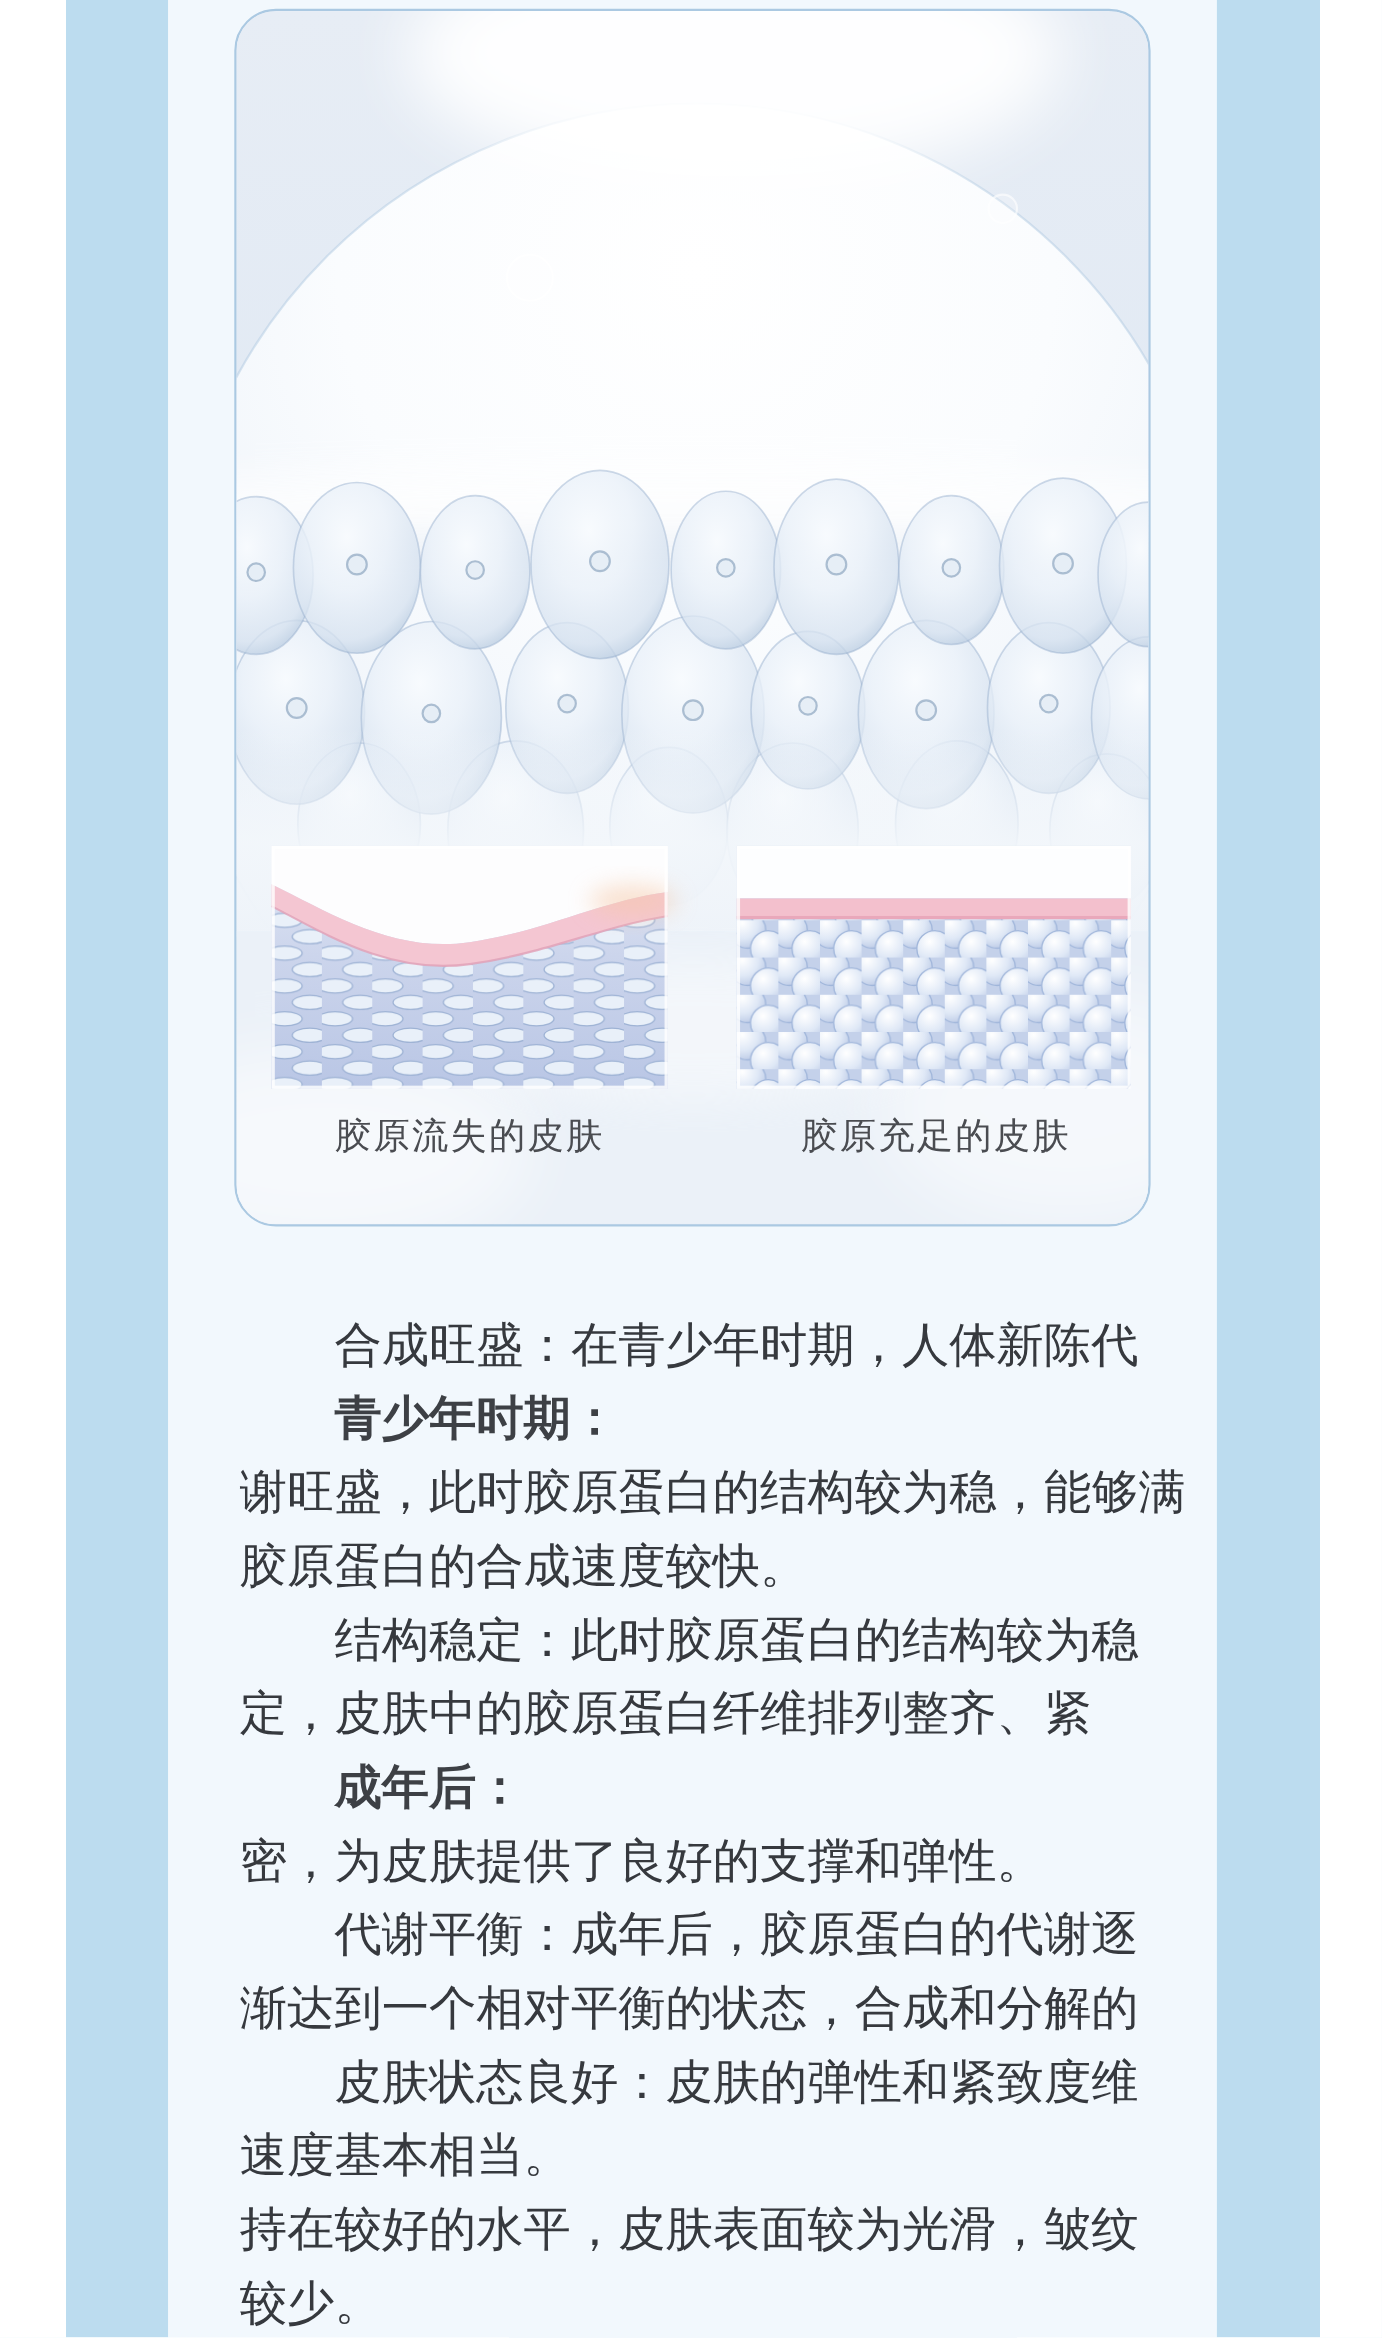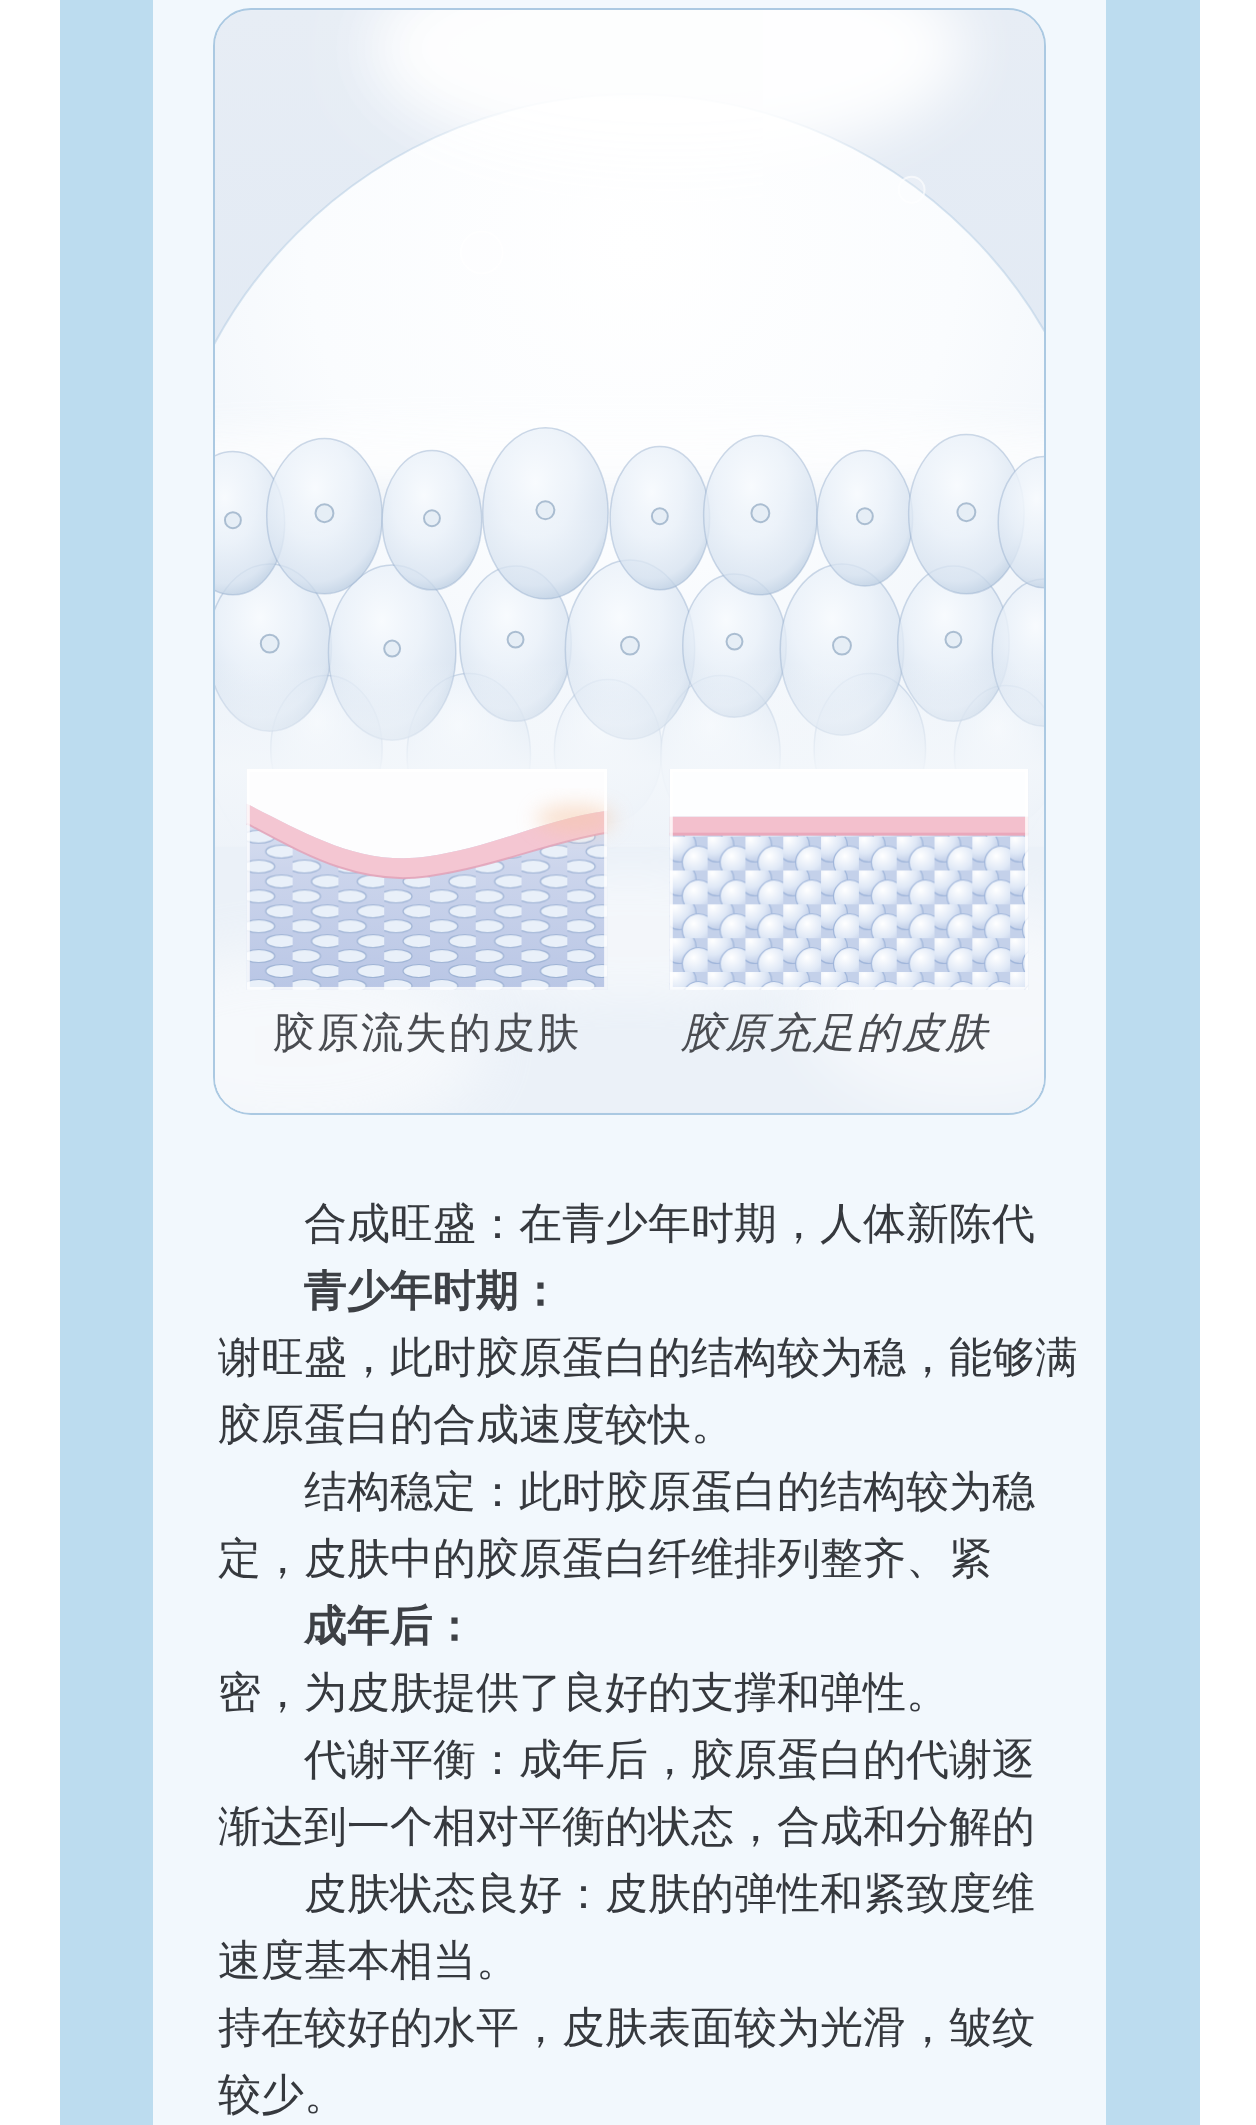--- a/index.html
+++ b/index.html
@@ -10,23 +10,23 @@
   .strip.lb{left:60px;width:93px;background:#bcdcef;}
   .strip.rb{left:1106px;width:94px;background:#bcdcef;}
   .strip.rw{left:1200px;width:56px;background:#ffffff;}
   .content{position:absolute;left:153px;top:0;width:953px;height:100%;background:#f2f8fd;}
 
   .hero-card{position:absolute;left:60px;top:8px;width:833px;height:1107px;
     border:2px solid #abc9e2;border-radius:38px;overflow:hidden;box-sizing:border-box;
     background:#e8eef6;}
   .hero-card svg{display:block;width:829px;height:1103px;}
   .hero-caption{position:absolute;top:1003px;transform:translateX(-50%);
-    font-size:42px;line-height:40px;color:#4a4c51;letter-spacing:2px;white-space:nowrap;}
+    font-size:33px;line-height:40px;color:#4a4c51;letter-spacing:2px;white-space:nowrap;}
   .hero-caption.left{left:212px;}
-  .hero-caption.right{left:620px;font-style:italic;}
+  .hero-caption.right{left:636px;}
 
   .article{position:absolute;left:65px;top:1190px;width:825px;
     font-size:43px;line-height:67px;color:#36393e;}
   .article .ln{height:67px;white-space:nowrap;}
   .article .indent{padding-left:86px;}
   .article .head{font-weight:bold;color:#3d4045;}
 </style>
 </head>
 <body>
 

